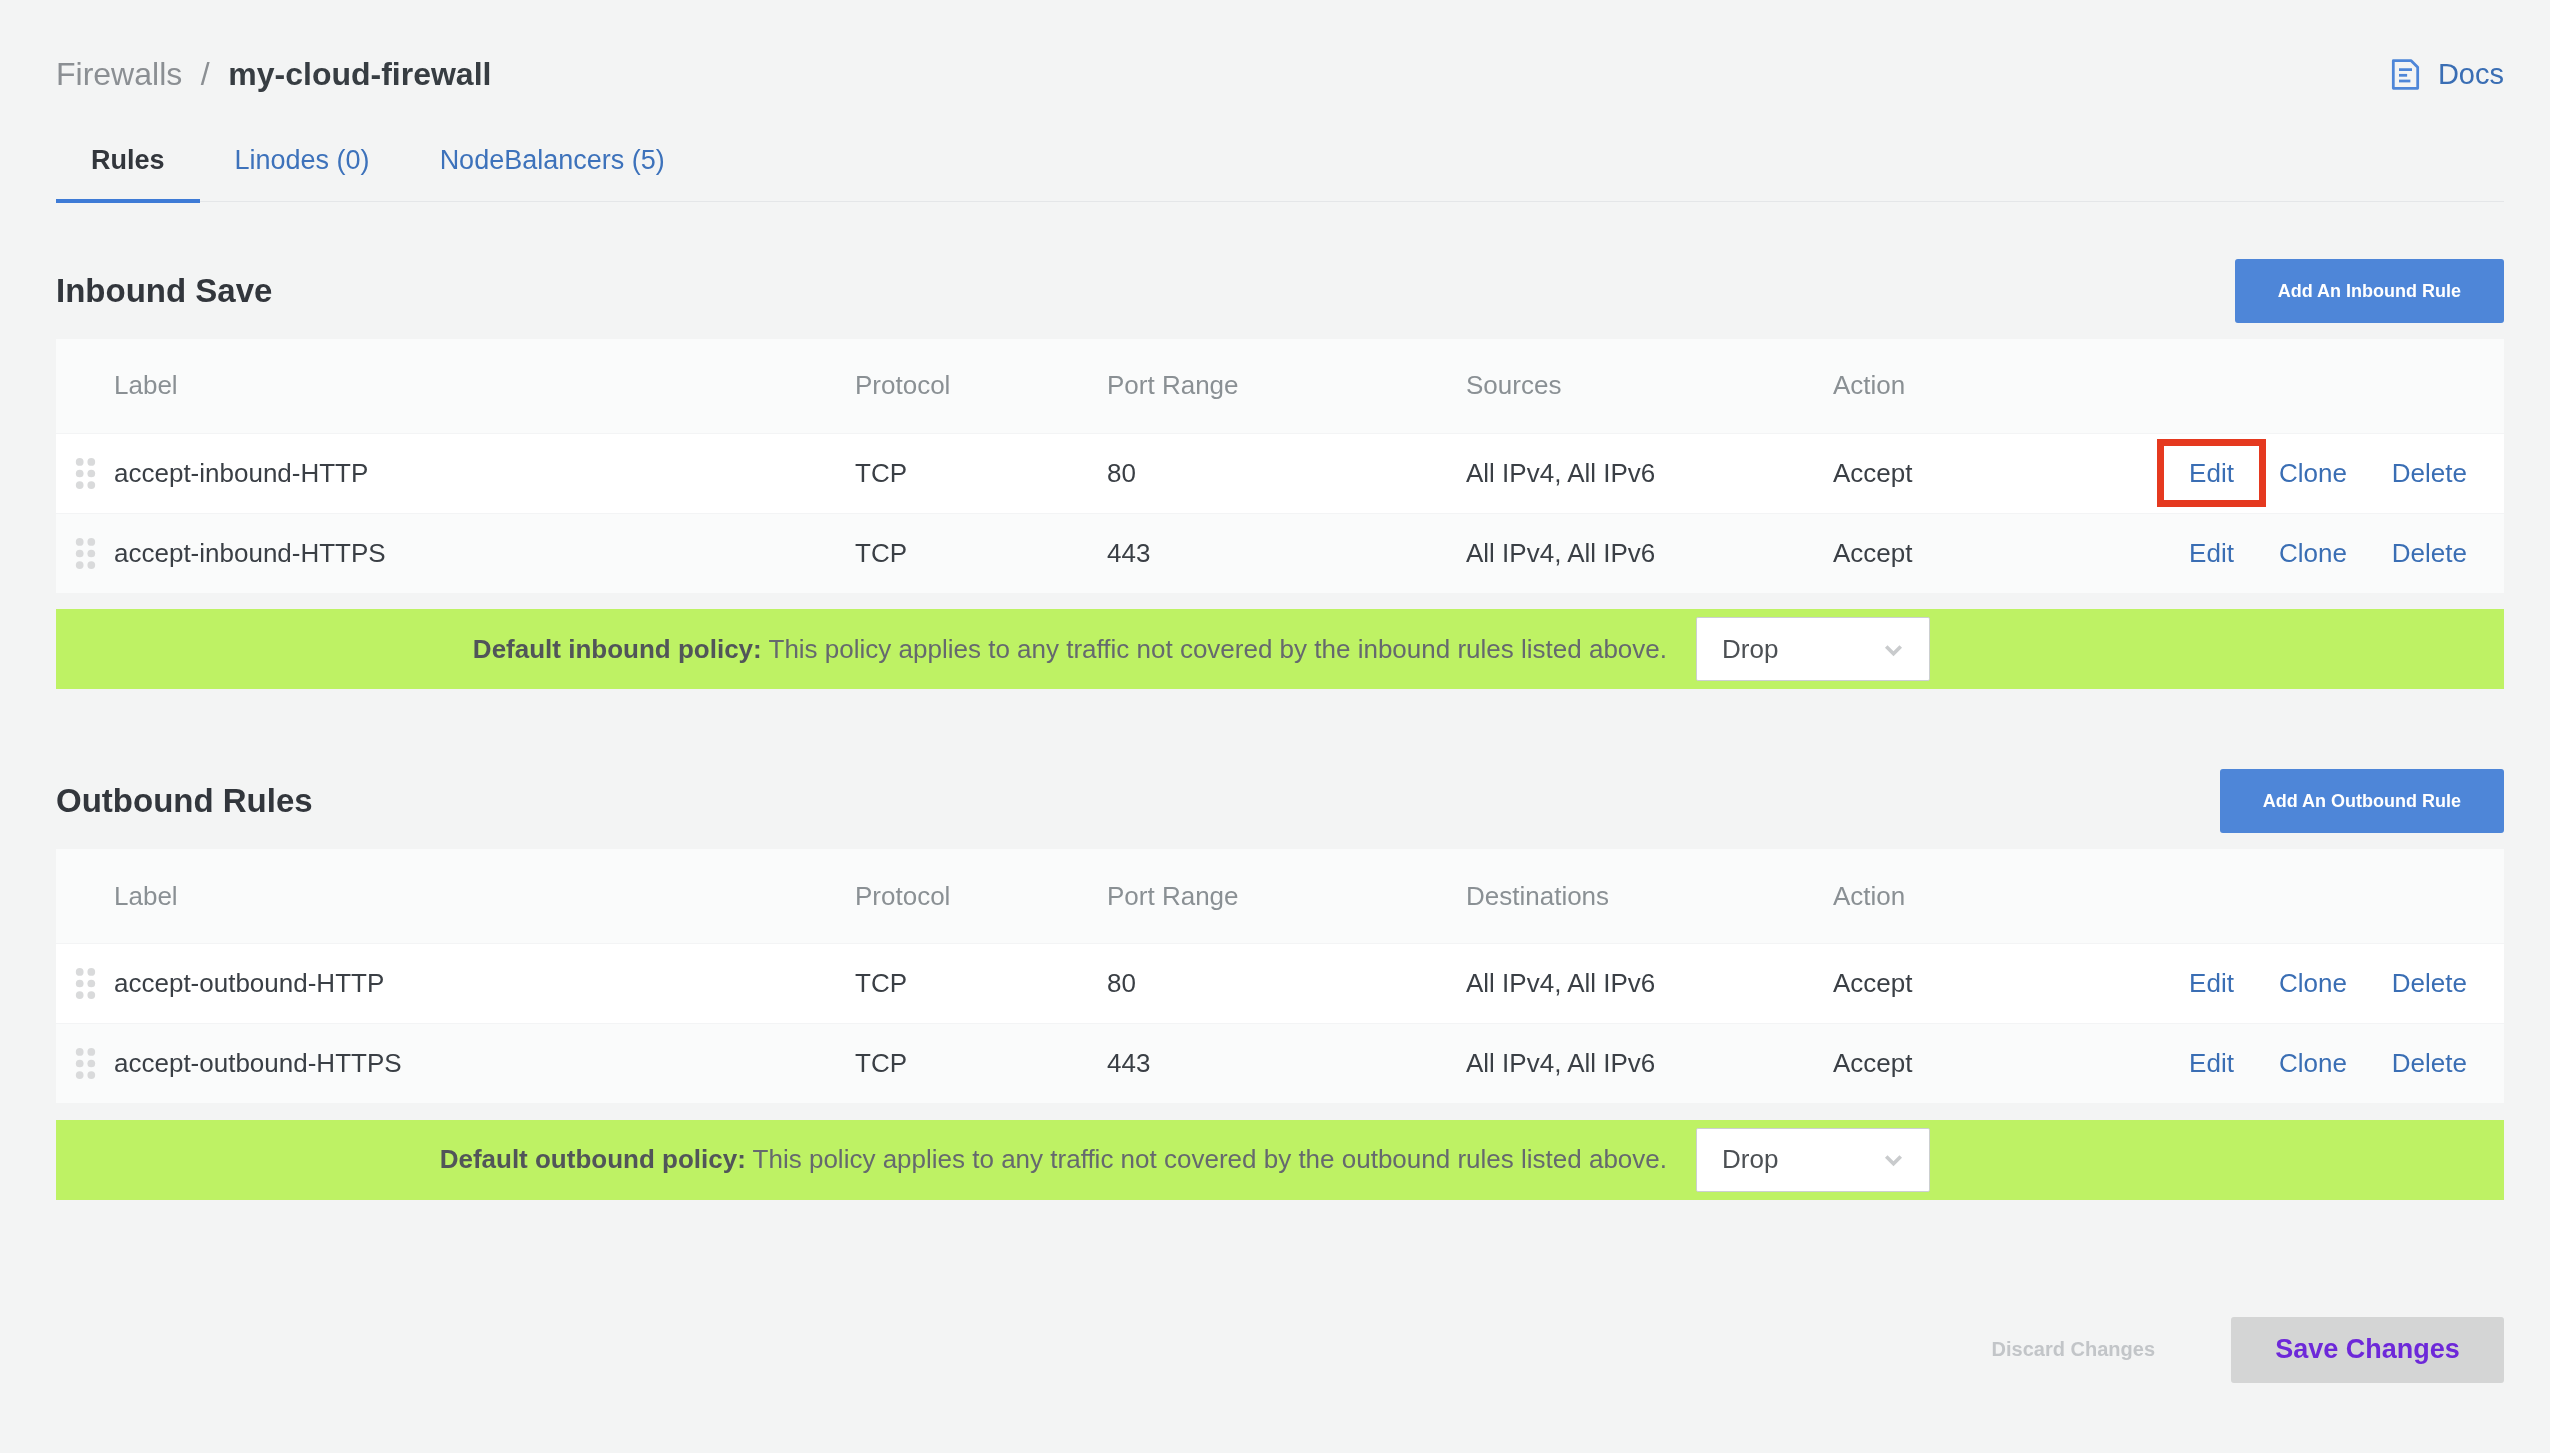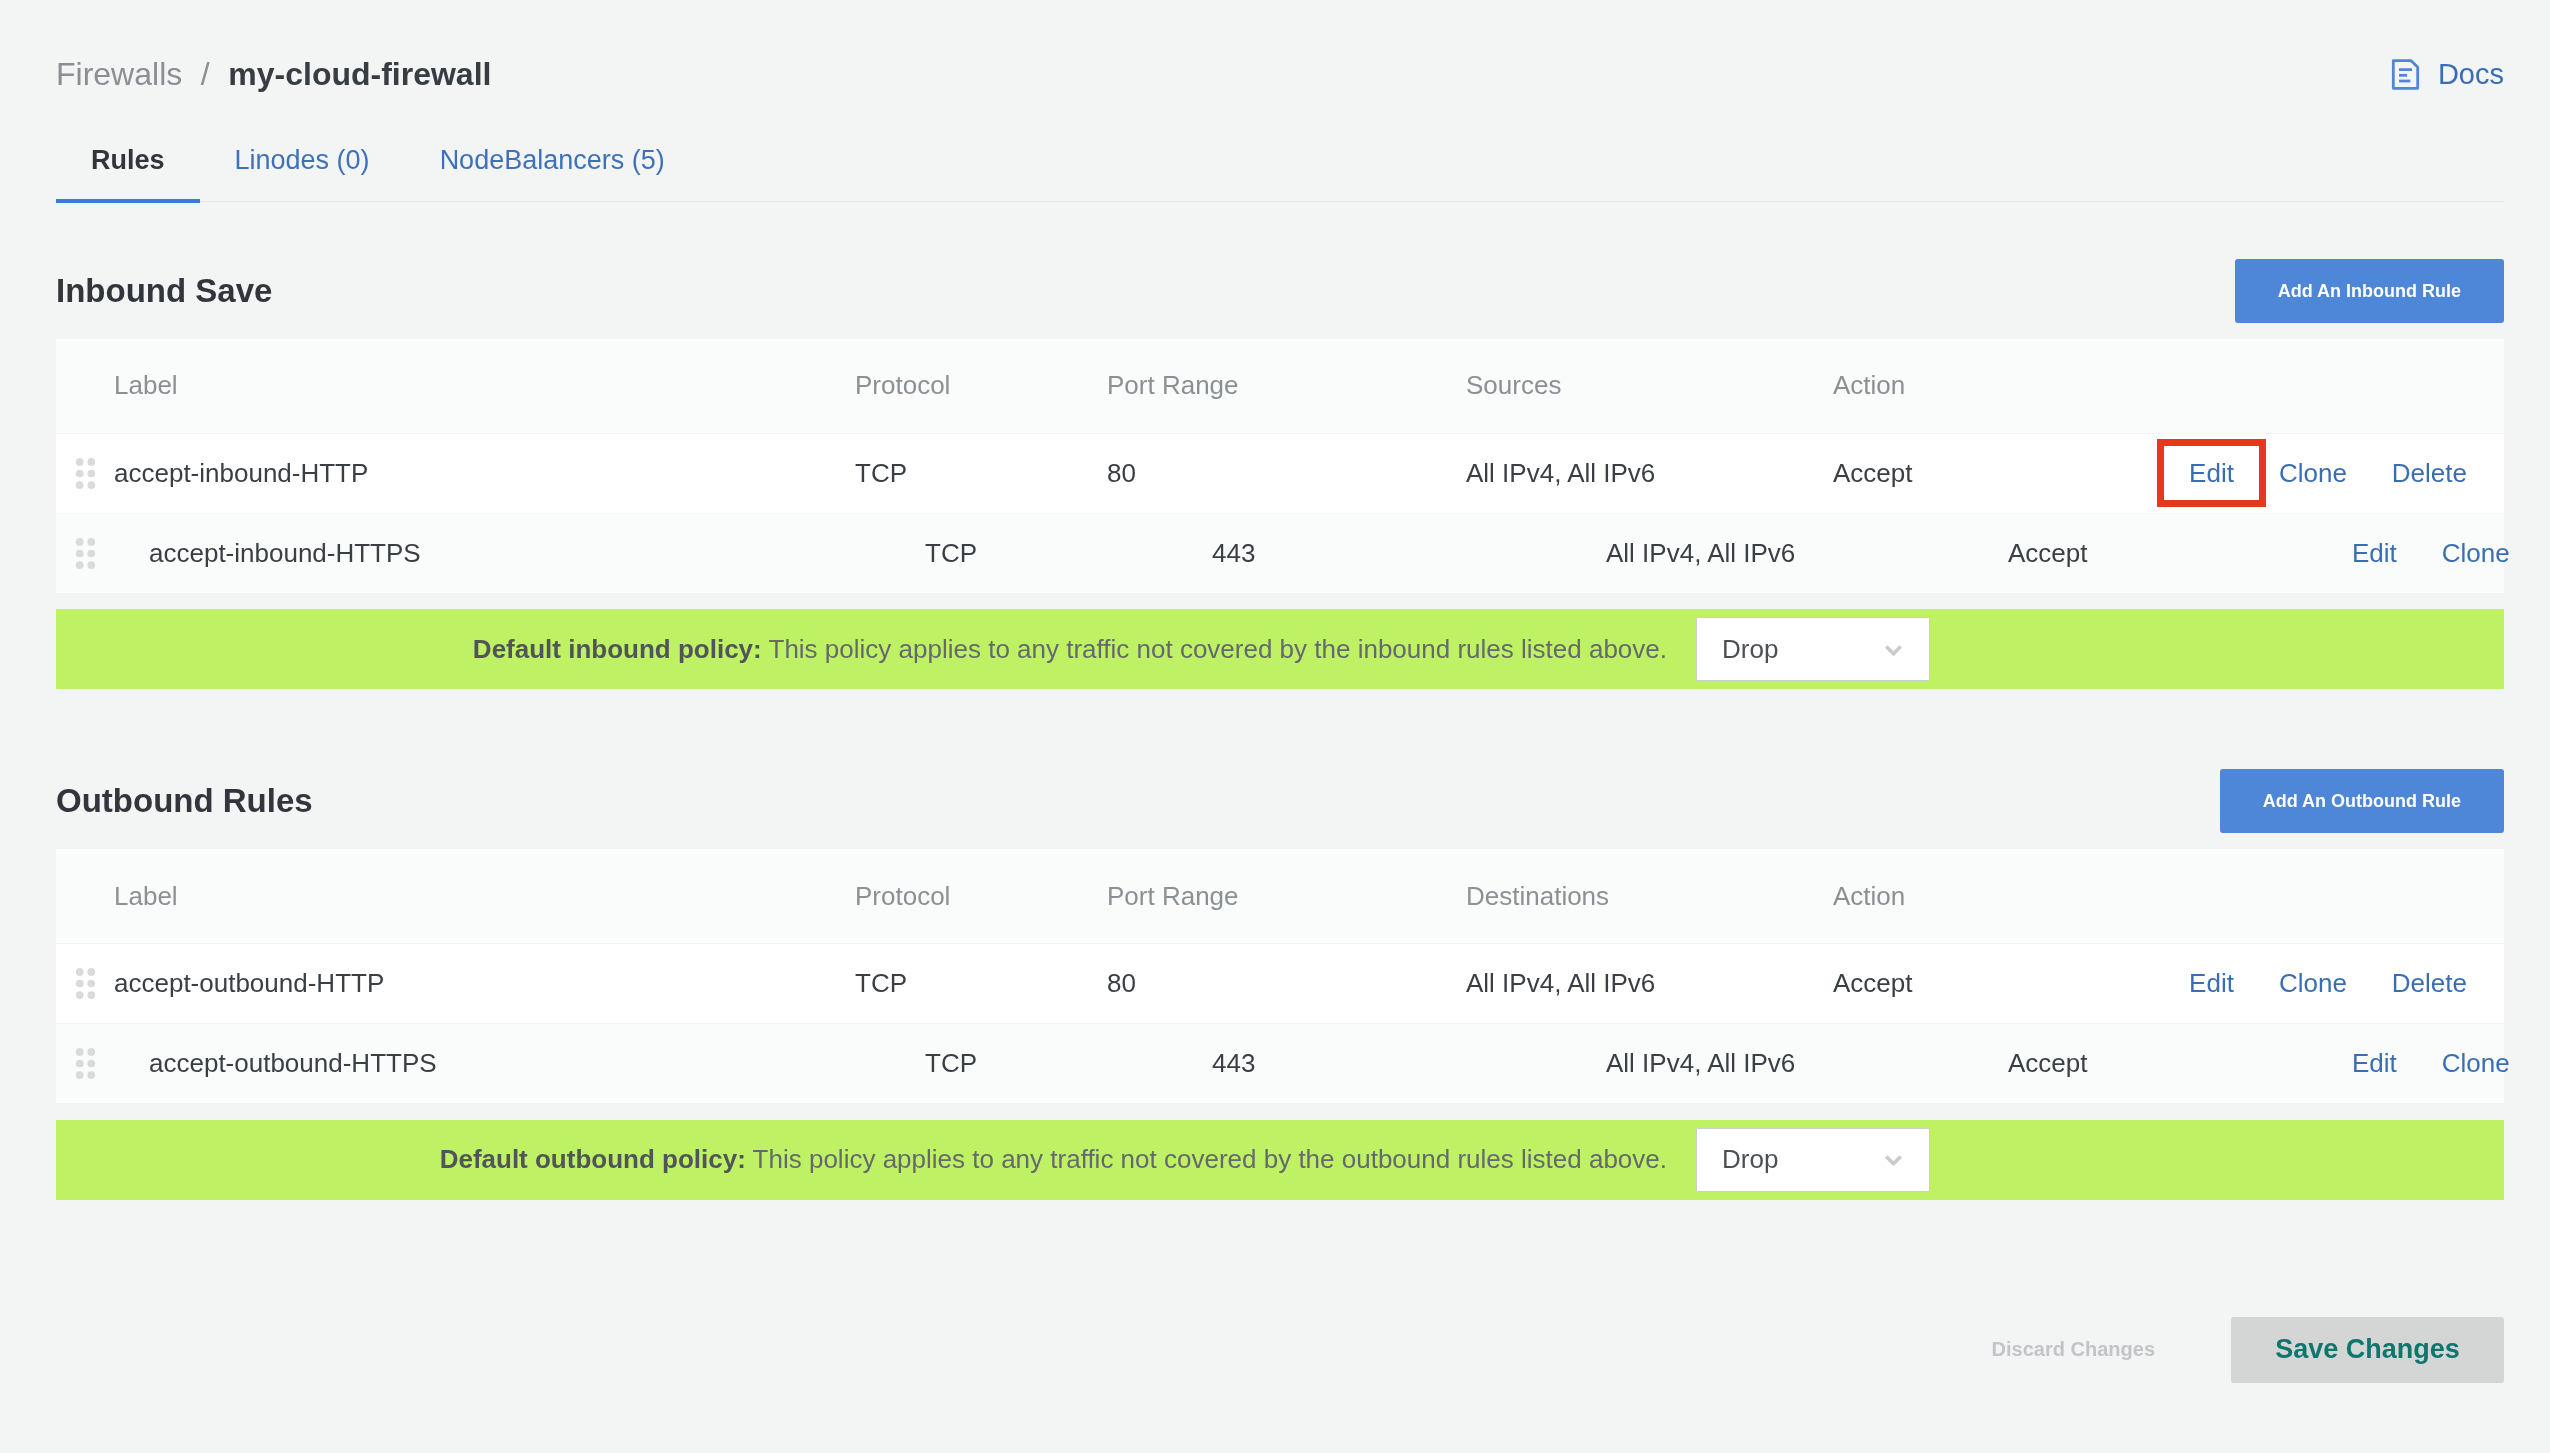--- a/index.html
+++ b/index.html
@@ -38,21 +38,21 @@
     background:#4e86d8; color:#fff; border:none; border-radius:2.9px;
     font-family:inherit; font-size:18px; font-weight:bold;
     height:64px; padding:0 43px; cursor:pointer;
   }
 
   
   .rules-table { width:100%; }
   .trow, .thead { display:flex; align-items:center; }
   .thead { height:94px; background:#fafbfb; color:#8a9094; font-size:26px; }
   .trow { height:80px; background:#ffffff; font-size:26px; color:#3a3f45; border-top:1.9px solid #f3f4f5; }
-  .trow.alt { background:#fafbfb;gap:35px; }
+  .trow.alt { background:#fafbfb; }
   .cell { flex:none; }
   .c-handle { width:58px; display:flex; justify-content:center; align-items:center; }
   .c-label { width:741px; padding-right:19.5px; }
   .c-protocol { width:252px; }
   .c-port { width:359px; }
   .c-addresses { width:367px; }
   .c-action { width:309px; }
   .c-links { flex:1; display:flex; justify-content:flex-end; align-items:center; gap:45px; padding-right:37px; }
   .row-link { color:#3a6eb4; cursor:pointer; text-decoration:none; }
   .hl-wrap { position:relative; display:inline-block; }
@@ -73,21 +73,21 @@
 
   
   .footer-actions {
     margin-top:117px; display:flex; justify-content:flex-end; align-items:center; gap:76px;
   }
   .btn-discard {
     background:none; border:none; font-family:inherit;
     color:#c2c5c8; font-size:20px; font-weight:bold; cursor:pointer;
   }
   .btn-save {
-    width:273px; height:66px; background:#d4d5d5; color:#0f766e; border:none; border-radius:2.9px;
+    width:273px; height:66px; background:#d4d5d5; color:#6d28d9; border:none; border-radius:2.9px;
     font-family:inherit; font-size:27px; font-weight:bold; cursor:pointer;
   }
 </style>
 </head>
 <body>
 
 <div class="page">
 
   <header class="topbar">
     <div class="breadcrumb">

